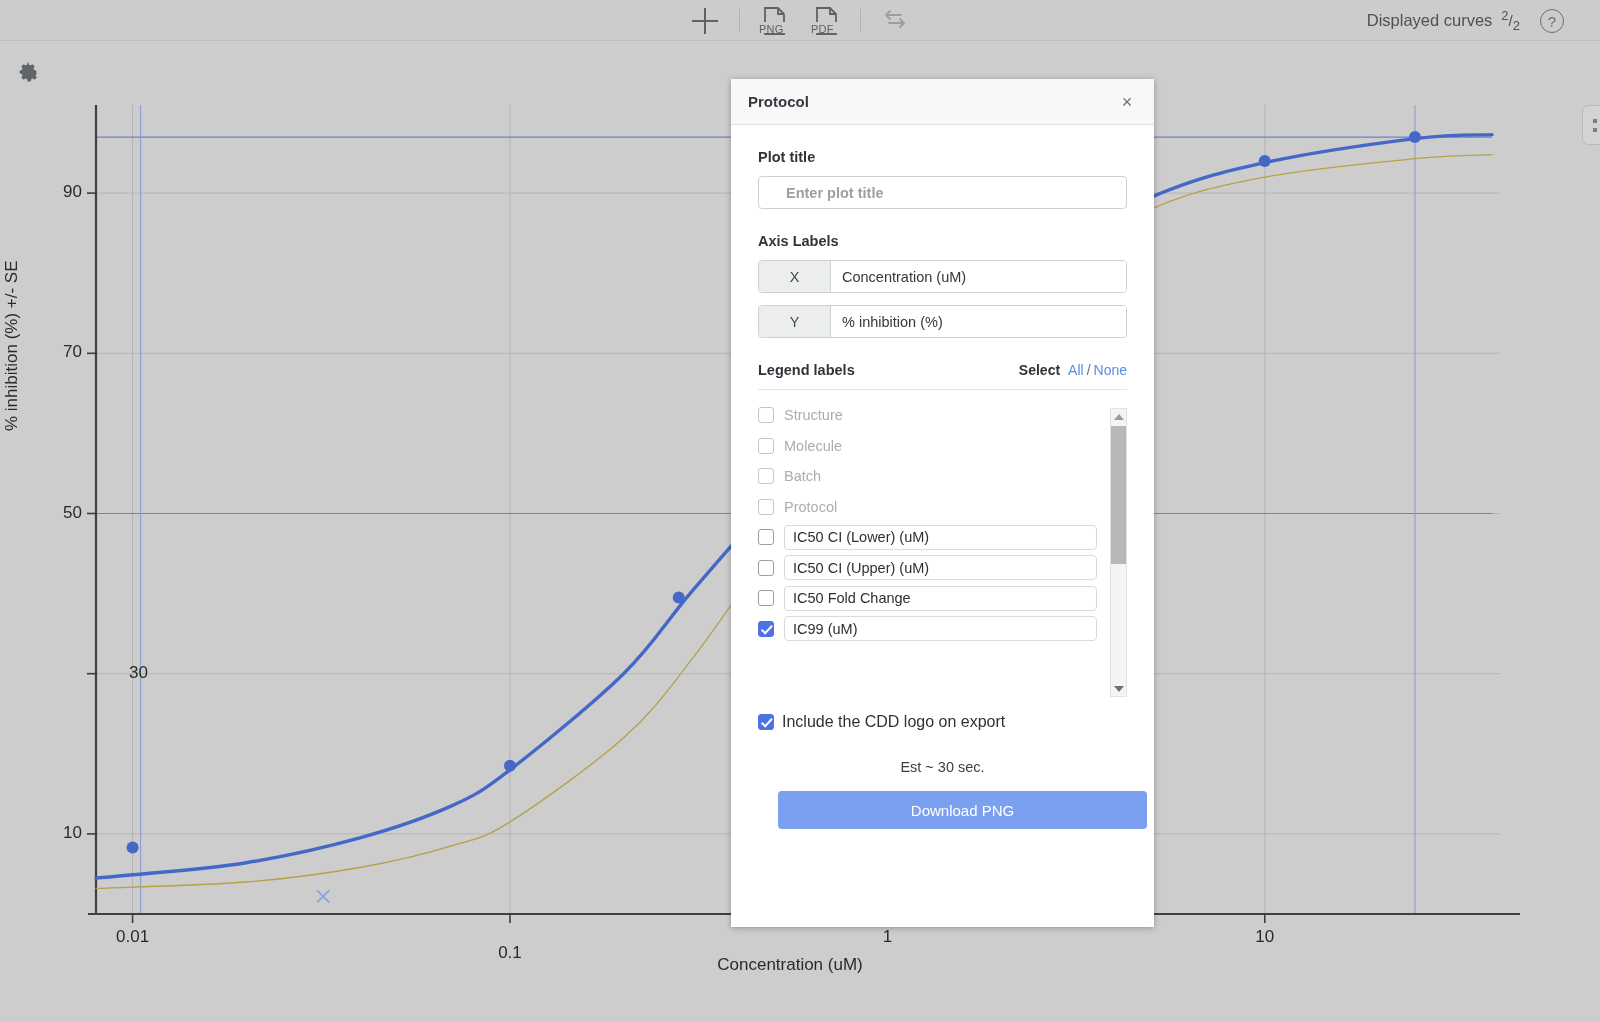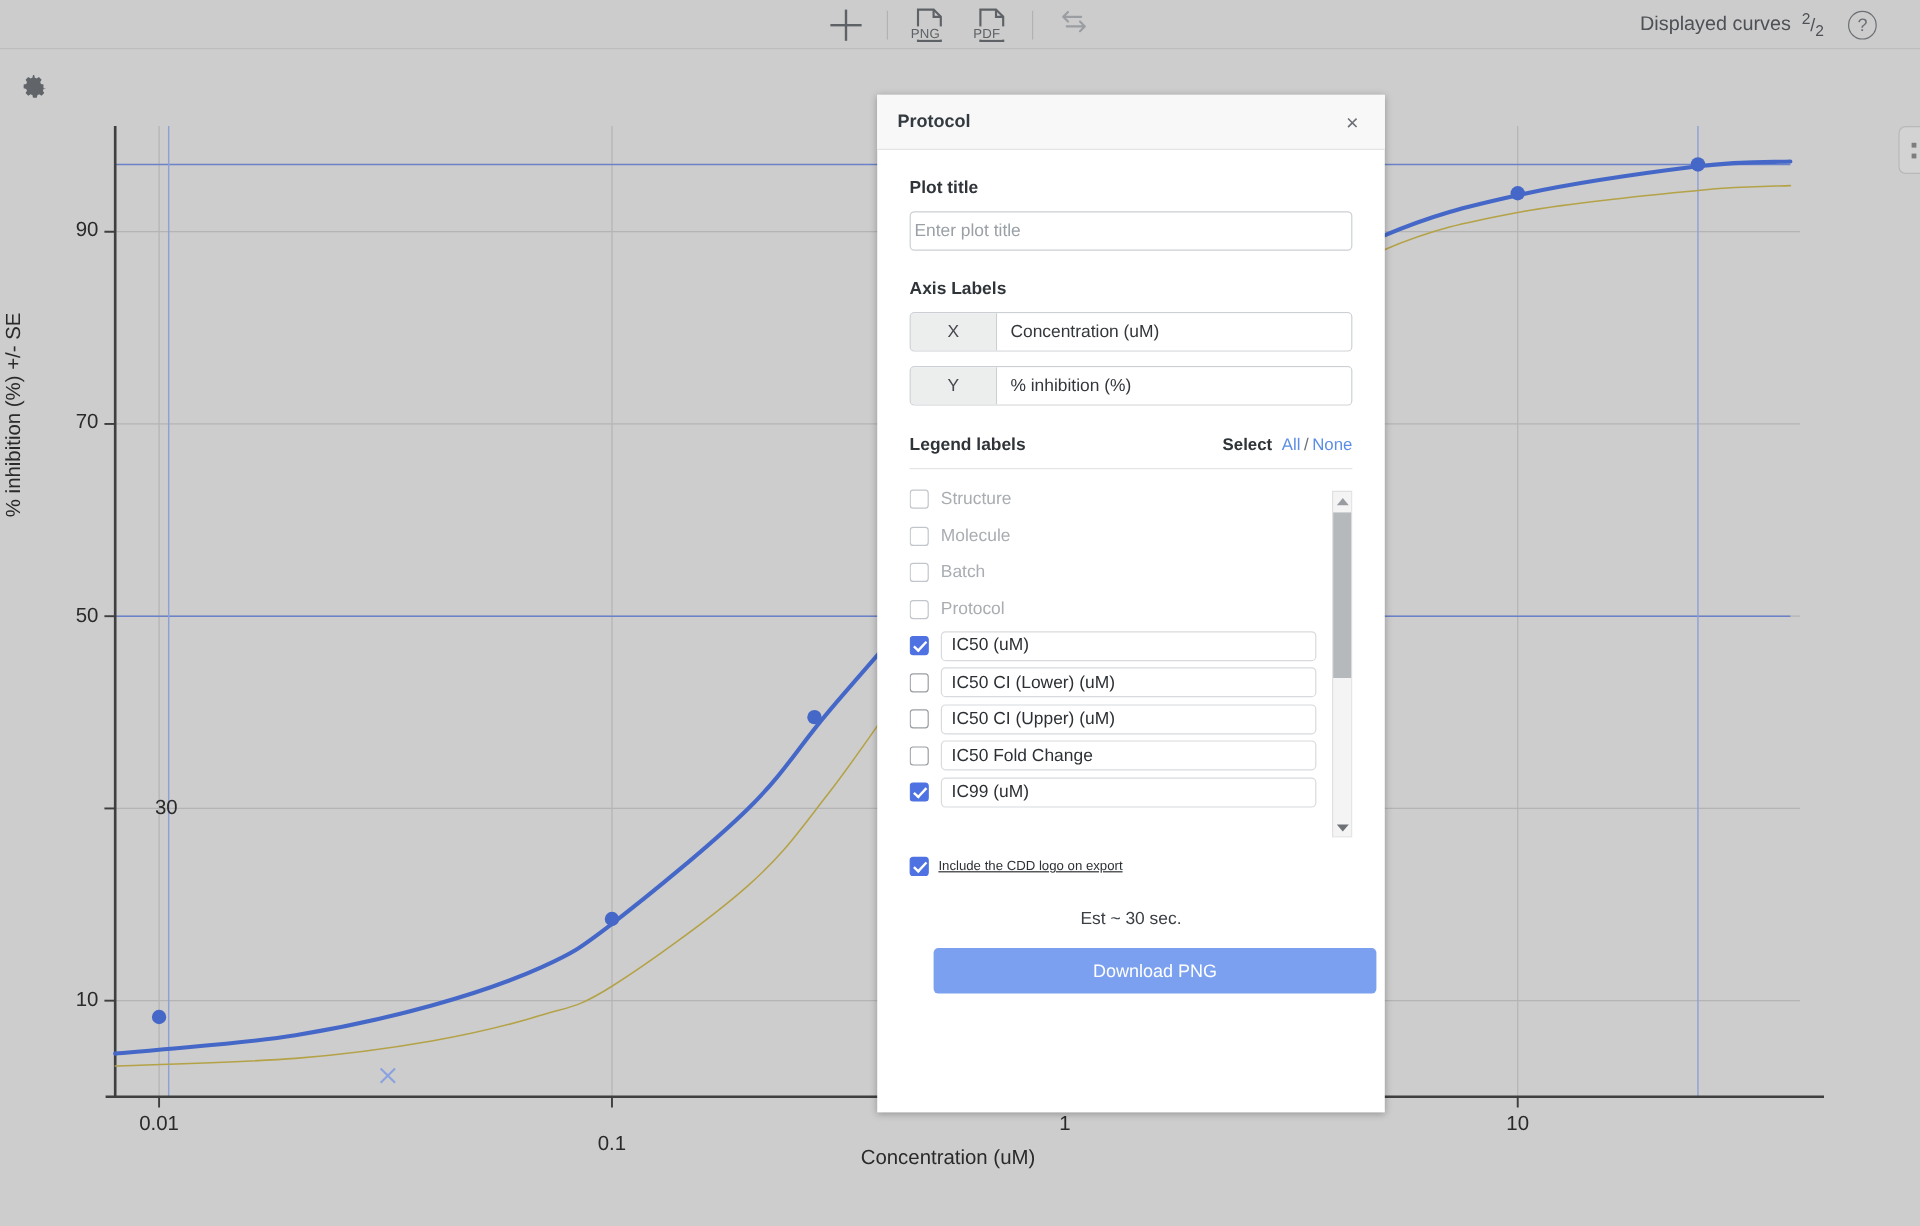--- a/index.html
+++ b/index.html
@@ -118,23 +118,23 @@
   }
   #modal-body { padding: 24px 27px 0 27px; flex: 1 1 auto; }
 
   .section-title {
     font-size: 14.5px; font-weight: bold; color: #2f3439;
     margin-bottom: 11px;
   }
   .text-input {
     width: 100%; height: 33px;
     border: 1px solid #ccd0d4; border-radius: 4px;
-    padding: 0 3px; font-size: 14.5px; color: #000000;
+    padding: 0 27px; font-size: 14.5px; color: #000000;
     font-family: "Liberation Sans", sans-serif;
-    outline: none; background: #fff;
+    outline: none; background: #fff; font-weight: bold;
   }
   .text-input::placeholder { color: #9aa0a6; }
 
   .axis-row {
     display: flex; align-items: stretch; margin-bottom: 12px;
     border: 1px solid #ccd0d4; border-radius: 4px; overflow: hidden; height: 33px;
   }
   .axis-prefix {
     width: 72px; background: #eceded; border-right: 1px solid #ccd0d4;
     display: flex; align-items: center; justify-content: center;
@@ -196,21 +196,21 @@
   .sb-arrow .tri { width: 0; height: 0; border-left: 5px solid transparent; border-right: 5px solid transparent; }
   .sb-arrow.up .tri   { border-bottom: 6px solid #999da1; }
   .sb-arrow.down .tri { border-top: 6px solid #6d7175; }
   #sb-track { flex: 1; width: 15px; position: relative; }
   #sb-thumb {
     position: absolute; left: 0; top: 2px; width: 15px; height: 138px;
     background: #b6b9bc; cursor: pointer;
   }
 
   #cdd-row { display: flex; align-items: center; gap: 8px; margin-top: 16px; }
-  #cdd-label { font-size: 11px; color: #2e3236; text-decoration: underline; }
+  #cdd-label { font-size: 16px; color: #2e3236; }
 
   #est-text {
     margin-top: 28px; text-align: center; font-size: 14.5px; color: #3a3f44;
   }
   #download-btn {
     margin-top: 16px; width: 100%; height: 38px;
     background: #7ba0ef; border: 0; border-radius: 4px;
     color: #ffffff; font-size: 15px; cursor: pointer;
     font-family: "Liberation Sans", sans-serif;
     margin-left: 20px;
@@ -379,24 +379,20 @@
           </div>
           <div class="legend-row disabled">
             <span class="cb disabled"></span>
             <span class="legend-static">Batch</span>
           </div>
           <div class="legend-row disabled">
             <span class="cb disabled"></span>
             <span class="legend-static">Protocol</span>
           </div>
           <div class="legend-row">
-            <span class="cb checked"></span>
-            <input type="text" class="legend-input" value="IC50 (uM)" style="">
-          </div>
-          <div class="legend-row">
             <span class="cb"></span>
             <input type="text" class="legend-input" value="IC50 CI (Lower) (uM)" style="">
           </div>
           <div class="legend-row">
             <span class="cb"></span>
             <input type="text" class="legend-input" value="IC50 CI (Upper) (uM)" style="">
           </div>
           <div class="legend-row">
             <span class="cb"></span>
             <input type="text" class="legend-input" value="IC50 Fold Change" style="">

